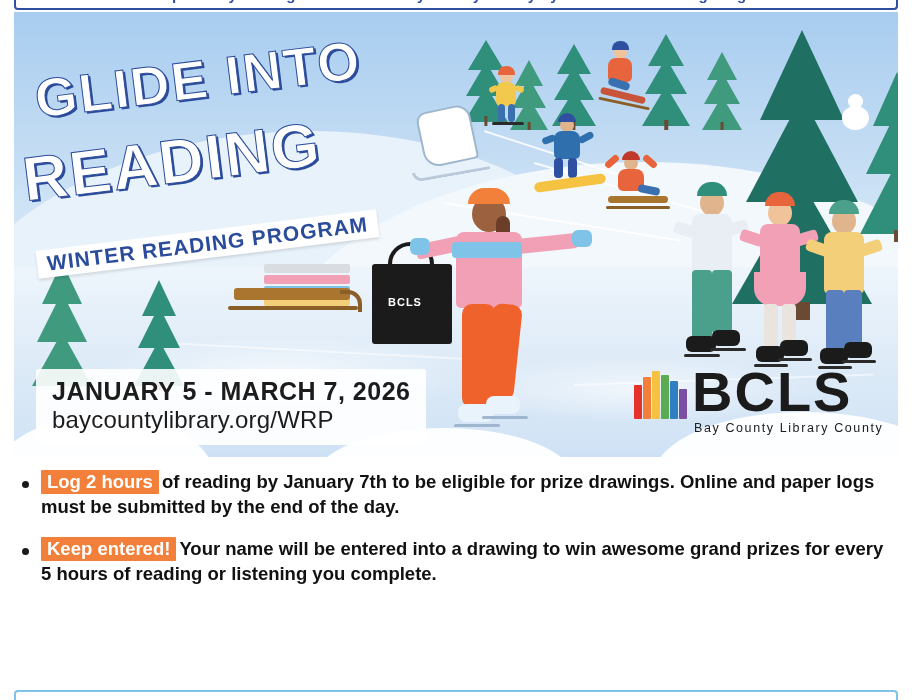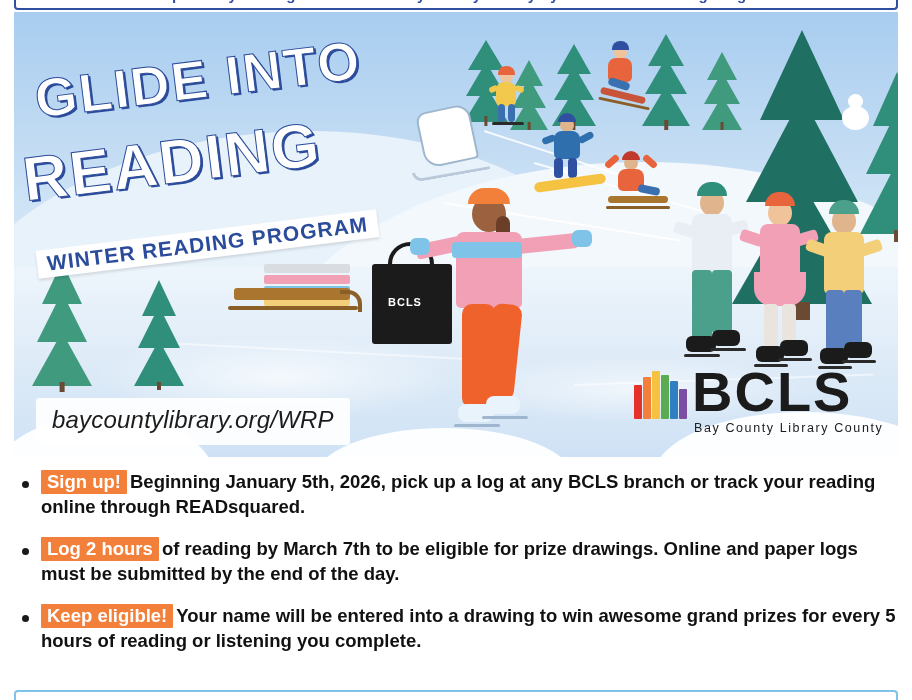--- a/index.html
+++ b/index.html
@@ -238,21 +238,21 @@
     left: 22px; bottom: 12px;
     background: rgba(255,255,255,.9);
     padding: 8px 16px 10px 16px;
     border-radius: 3px;
   }
   .date-box .d1 {
     color: #1c1c1c; font-size: 25px; font-weight: bold; letter-spacing: .5px;
     line-height: 1.15;
   }
   .date-box .d2 {
-    color: #1c1c1c; font-size: 24px; letter-spacing: .2px; line-height: 1.2; font-style: italic;
+    color: #1c1c1c; font-size: 24px; letter-spacing: .2px; line-height: 1.2;
   }
 
   
   .logo {
     position: absolute; right: 14px; bottom: 12px;
     height: 78px; width: 250px;
   }
   .logo .bars { position: absolute; left: 0; top: 4px; width: 52px; height: 48px; }
   .logo .bars span {
     position: absolute; top: 0; width: 8px; height: 48px; border-radius: 1px;
@@ -522,57 +522,52 @@
       <div class="arm" style="left:46px; top:44px; width:24px; height:12px; background:#f3cf7a; transform:rotate(-18deg);"></div>
       <div class="leg" style="left:14px; top:92px; width:18px; height:62px; background:#5a7fbf;"></div>
       <div class="leg" style="left:32px; top:92px; width:18px; height:58px; background:#5a7fbf;"></div>
       <div class="head" style="left:8px; top:150px; width:28px; height:16px; background:#1b1b1b; border-radius:6px;"></div>
       <div class="head" style="left:32px; top:144px; width:28px; height:16px; background:#1b1b1b; border-radius:6px;"></div>
       <div class="skateblade" style="left:6px; top:168px; width:34px;"></div>
       <div class="skateblade" style="left:30px; top:162px; width:34px;"></div>
     </div>
 
     <div class="date-box">
+      <div class="d1">JANUARY 5 - MARCH 7, 2026</div>
       <div class="d2">baycountylibrary.org/WRP</div>
     </div>
 
     <div class="logo">
       <div class="bars">
         <span style="left:0px;  background:#e4322b; height:34px; top:14px;"></span>
         <span style="left:9px;  background:#f2803a; height:42px; top:6px;"></span>
         <span style="left:18px; background:#f5c242; height:48px; top:0px;"></span>
         <span style="left:27px; background:#5aab52; height:44px; top:4px;"></span>
         <span style="left:36px; background:#2f7fc1; height:38px; top:10px;"></span>
         <span style="left:45px; background:#7a4fa3; height:30px; top:18px;"></span>
       </div>
       <div class="word">BCLS</div>
       <div class="sys">Bay County Library County</div>
     </div>
   </div>
 
   <div class="bullets">
 
+
     <div class="bullet">
       <div class="dot"></div>
       <div class="btext">
-        <span class="hl">Sign up!</span><span>Beginning January 5th, 2026, pick up a log at any BCLS branch or track your reading online through READsquared.</span>
+        <span class="hl">Log 2 hours</span><span>of reading by January 7th to be eligible for prize drawings. Online and paper logs must be submitted by the end of the day.</span>
       </div>
     </div>
 
     <div class="bullet">
       <div class="dot"></div>
       <div class="btext">
-        <span class="hl">Log 2 hours</span><span>of reading by March 7th to be eligible for prize drawings. Online and paper logs must be submitted by the end of the day.</span>
+        <span class="hl">Keep entered!</span><span>Your name will be entered into a drawing to win awesome grand prizes for every 5 hours of reading or listening you complete.</span>
       </div>
     </div>
 
-    <div class="bullet">
-      <div class="dot"></div>
-      <div class="btext">
-        <span class="hl">Keep eligible!</span><span>Your name will be entered into a drawing to win awesome grand prizes for every 5 hours of reading or listening you complete.</span>
-      </div>
-    </div>
-
   </div>
 
   <div class="bottom-rule"></div>
 
 </div>
 
 </body></html>

